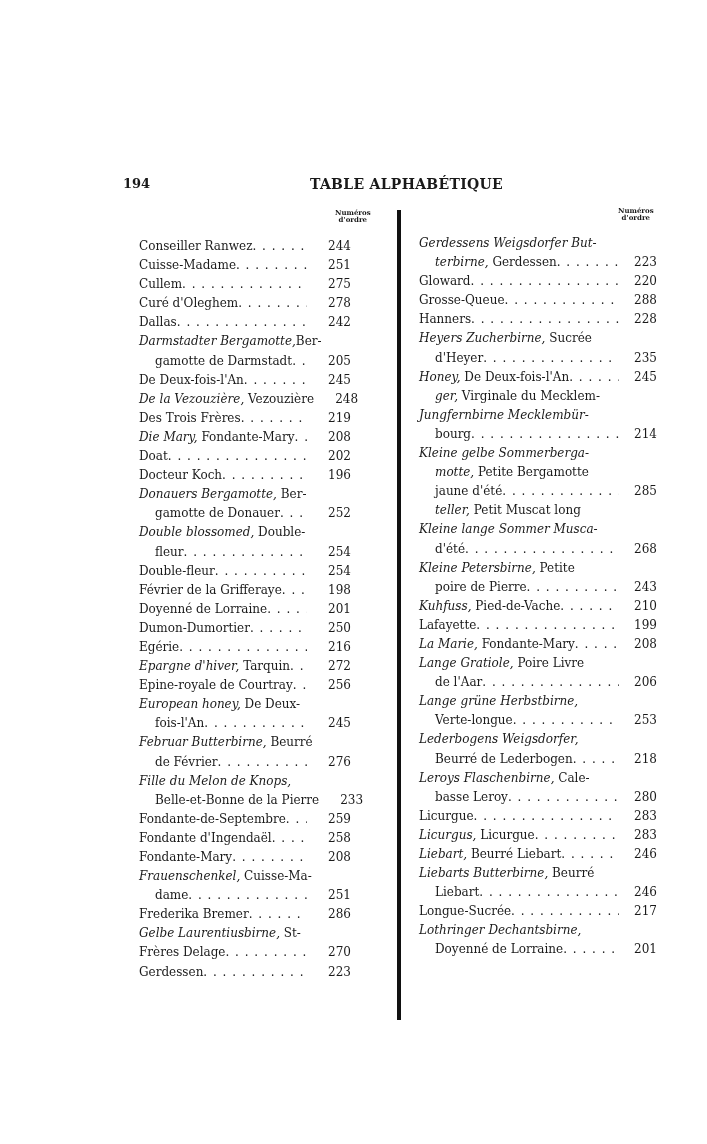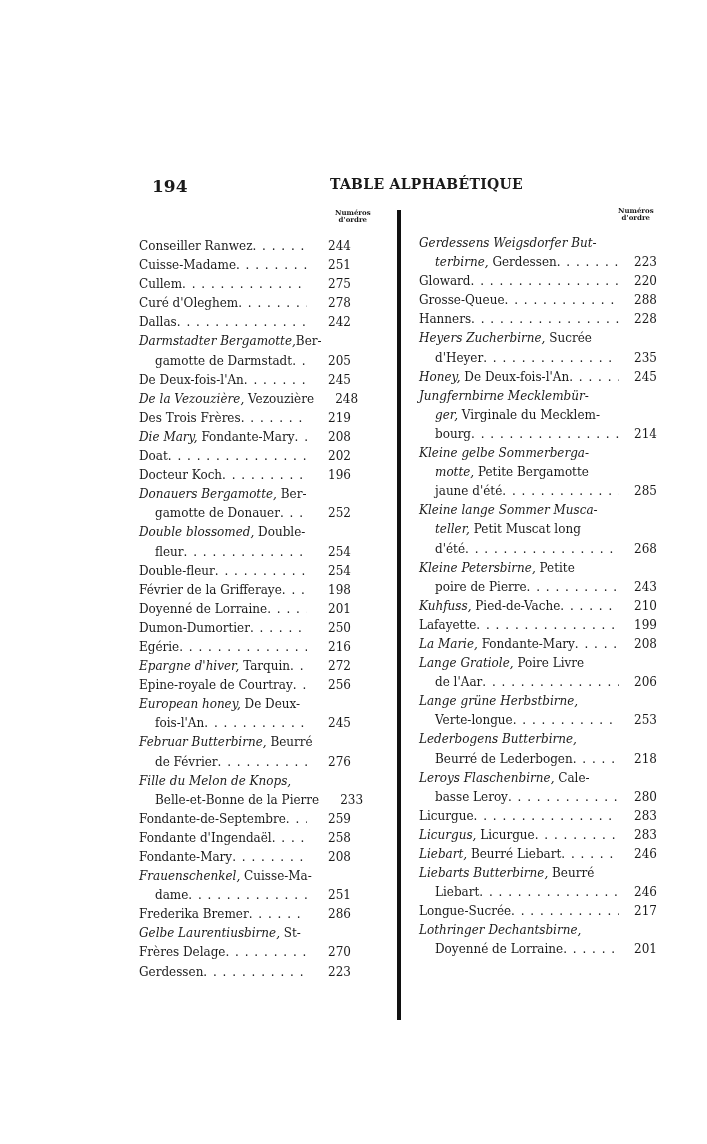--- a/index.html
+++ b/index.html
@@ -1,24 +1,24 @@
 <!DOCTYPE html>
 <html><head>
 <meta charset="utf-8">
 <style>
   html, body { margin:0; padding:0; }
   body {
     width:707px; height:1144px; background:#ffffff; position:relative; overflow:hidden;
     font-family:"DejaVu Serif", "Liberation Serif", serif; color:#1a1a1a;
   }
   .page-number {
-    position:absolute; left:123px; top:176px; font-weight:bold; font-size:17px;margin-left:29px;
+    position:absolute; left:123px; top:176px; font-weight:bold; font-size:13px;
   }
   .page-title {
-    position:absolute; left:310px; top:176px; font-weight:bold; font-size:14px; letter-spacing:0.3px;margin-left:20px;
+    position:absolute; left:310px; top:176px; font-weight:bold; font-size:14px; letter-spacing:0.3px;
   }
   .col-head {
     position:absolute; font-size:7px; font-weight:bold; line-height:7px; text-align:center;
   }
   .col-head-left { left:335px; top:209px; }
   .col-head-right { left:618px; top:207px; }
   .divider {
     position:absolute; left:397px; top:210px; width:4px; height:810px; background:#111;
   }
   .column { position:absolute; }
@@ -340,53 +340,53 @@
         </div>
       </div>
       <div class="entry">
         <div class="line">
           <span class="text"><i>Honey,</i><span> De Deux-fois-l'An</span></span>
           <span class="dots"></span>
           <span class="num">245</span>
         </div>
       </div>
       <div class="entry">
+        <div class="line cont">
+          <span class="text"><i>ger,</i><span> Virginale du Mecklem-</span></span>
+        </div>
         <div class="line">
           <span class="text"><i>Jungfernbirne Mecklembür-</i></span>
         </div>
         <div class="line cont">
-          <span class="text"><i>ger,</i><span> Virginale du Mecklem-</span></span>
-        </div>
-        <div class="line cont">
           <span class="text"><span>bourg</span></span>
           <span class="dots"></span>
           <span class="num">214</span>
         </div>
       </div>
       <div class="entry">
         <div class="line">
           <span class="text"><i>Kleine gelbe Sommerberga-</i></span>
         </div>
         <div class="line cont">
           <span class="text"><i>motte,</i><span> Petite Bergamotte</span></span>
         </div>
         <div class="line cont">
           <span class="text"><span>jaune d'été</span></span>
           <span class="dots"></span>
           <span class="num">285</span>
         </div>
       </div>
       <div class="entry">
+        <div class="line cont">
+          <span class="text"><i>teller,</i><span> Petit Muscat long</span></span>
+        </div>
         <div class="line">
           <span class="text"><i>Kleine lange Sommer Musca-</i></span>
         </div>
         <div class="line cont">
-          <span class="text"><i>teller,</i><span> Petit Muscat long</span></span>
-        </div>
-        <div class="line cont">
           <span class="text"><span>d'été</span></span>
           <span class="dots"></span>
           <span class="num">268</span>
         </div>
       </div>
       <div class="entry">
         <div class="line">
           <span class="text"><i>Kleine Petersbirne,</i><span> Petite</span></span>
         </div>
         <div class="line cont">
@@ -431,21 +431,21 @@
           <span class="text"><i>Lange grüne Herbstbirne,</i></span>
         </div>
         <div class="line cont">
           <span class="text"><span>Verte-longue</span></span>
           <span class="dots"></span>
           <span class="num">253</span>
         </div>
       </div>
       <div class="entry">
         <div class="line">
-          <span class="text"><i>Lederbogens Butterbirne,</i></span>
+          <span class="text"><i>Lederbogens Weigsdorfer,</i></span>
         </div>
         <div class="line cont">
           <span class="text"><span>Beurré de Lederbogen</span></span>
           <span class="dots"></span>
           <span class="num">218</span>
         </div>
       </div>
       <div class="entry">
         <div class="line">
           <span class="text"><i>Leroys Flaschenbirne,</i><span> Cale-</span></span>

